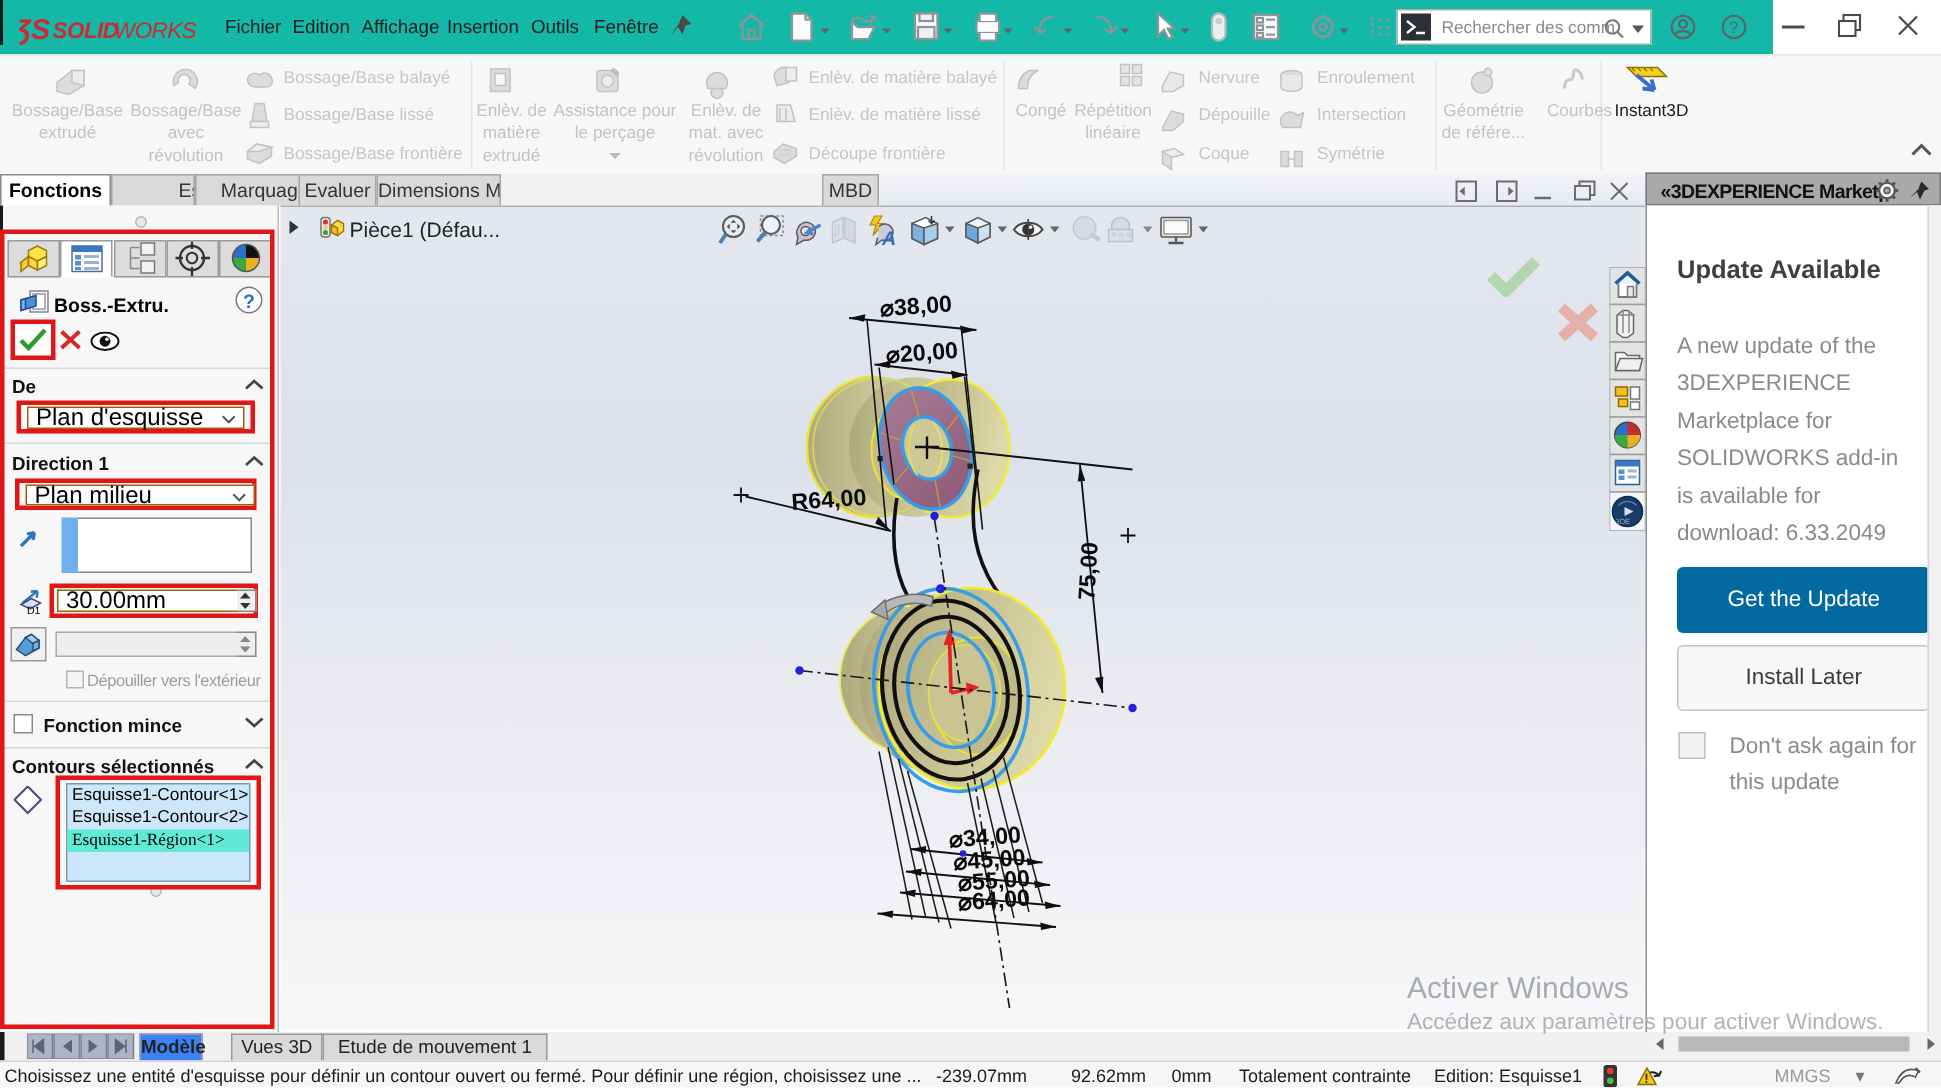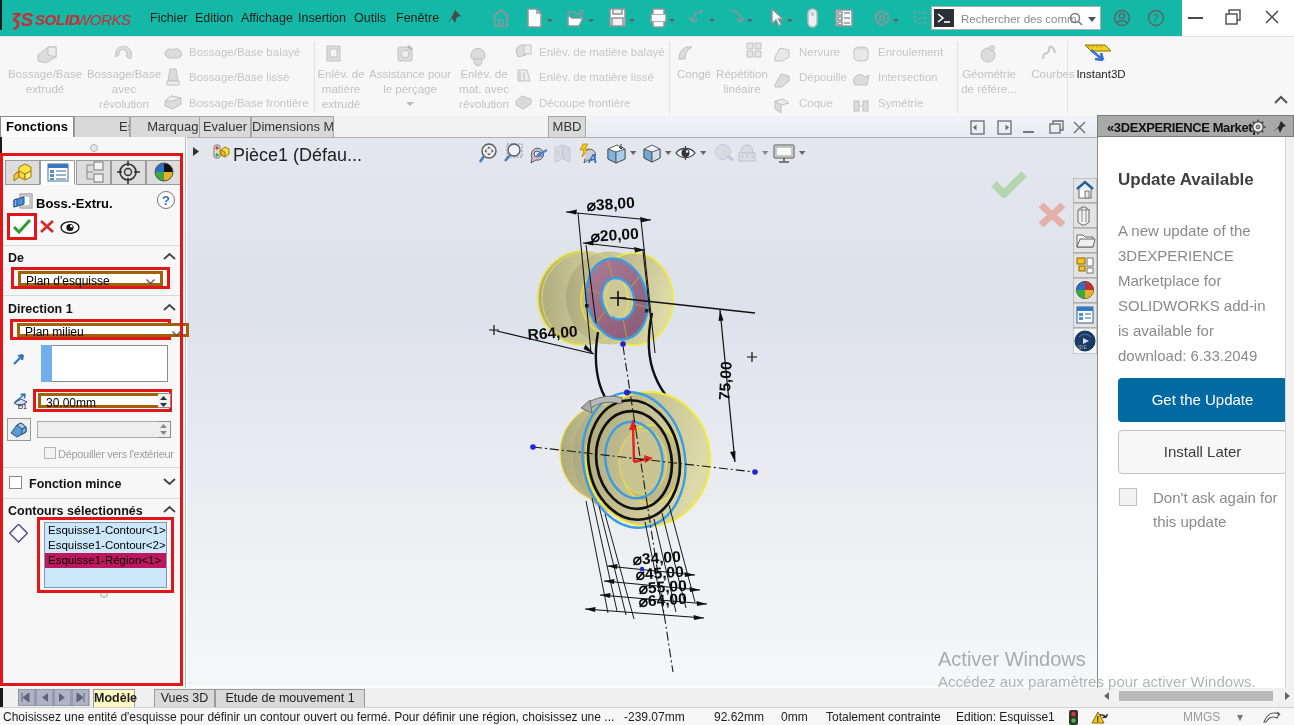--- a/index.html
+++ b/index.html
@@ -20,21 +20,21 @@
   
   #tabbar { position:absolute; left:0; top:116px; width:1294px; height:21px; background:#f2f2f2; }
   .tab { position:absolute; top:0; height:21px; background:#d9d9d9; border:1px solid #a6a6a6; border-bottom:none; font-size:13px; color:#333; text-align:center; line-height:20px; white-space:nowrap; overflow:hidden; }
   .tab.active { background:#fff; font-weight:bold; color:#000; border-color:#8a8a8a; }
 
   
   #pmpanel { position:absolute; left:0; top:137px; width:186px; height:552px; background:#f7f7f7; border-right:1px solid #b9b9b9; }
   .redbox { position:absolute; border:3px solid #e21616; }
   .pmtab { position:absolute; top:0; width:35px; height:25px; background:#dcdcdc; border:1px solid #9b9b9b; }
   .pmlabel { font-weight:bold; font-size:12.5px; color:#111; position:absolute; }
-  .combo { position:absolute; background:#fff; border:3px solid #a16207; font-size:12px; color:#000; }
+  .combo { position:absolute; background:#fff; border:1px solid #a16207; font-size:16px; color:#000; }
   .spinbtns { position:absolute; width:13px; border:1px solid #8a8a8a; border-left:none; background:#f0f0f0; }
 
   
   #viewport { position:absolute; left:187px; top:137px; width:910px; height:549px; background:linear-gradient(180deg,#e4e7ee 0%, #dde1ea 30%, #e9ebf0 60%, #f6f7f8 100%); border-top:1px solid #b0b0b0; }
 
   
   #rheader { position:absolute; left:1097px; top:115px; width:197px; height:22px; background:#a9a9a9; border:1px solid #7a7a7a; }
   #rpanel { position:absolute; left:1097px; top:137px; width:197px; height:552px; background:#fff; border-left:1px solid #8c8c8c; }
   .rbtn { position:absolute; left:20px; width:169px; height:44px; border-radius:4px; font-size:15px; text-align:center; }
 
@@ -335,21 +335,21 @@
         <path d="M1 1 L7 5.5 L1 10 Z" fill="#333"></path>
       </svg>
     <svg class="abs" style="left:26px; top:4px;" width="17" height="18" viewBox="0 0 17 18">
         <rect x="1" y="3" width="6" height="13" rx="2" fill="#e8e8e8" stroke="#777"></rect>
         <circle cx="4" cy="6" r="1.7" fill="#d33"></circle>
         <circle cx="4" cy="9.5" r="1.7" fill="#ec9"></circle>
         <circle cx="4" cy="13" r="1.7" fill="#3a3"></circle>
         <path d="M8 8 L12 5 L16 7 L16 12 L12 15 L8 13 Z" fill="#ffd94a" stroke="#9a7d00"></path>
         <path d="M8 8 L12 10 L12 15 L8 13 Z" fill="#f0bc2e" stroke="#9a7d00"></path>
       </svg>
-    <div class="abs" style="left:46px; top:7px; font-size:18px; color:#222;">Pièce1 (Défau...</div>
+    <div class="abs" style="left:46px; top:7px; font-size:14px; color:#222;">Pièce1 (Défau...</div>
 
     <svg id="hud" class="abs" style="left:288px; top:3px;" width="345" height="26" viewBox="0 0 345 26">
       <g transform="translate(4,2)">
           <circle cx="10" cy="8" r="7" fill="#e9edf2" stroke="#5a5a5a" stroke-width="1.4"></circle>
           <path d="M10 3.5 l2 2 h-4 Z M10 12.5 l-2 -2 h4 Z M5.5 8 l2 -2 v4 Z M14.5 8 l-2 2 v-4 Z" fill="#555"></path>
           <path d="M5 13 L1 19" stroke="#4a7fb5" stroke-width="2.6"></path>
         </g>
       <g transform="translate(29,2)">
           <rect x="3" y="1" width="15" height="13" fill="none" stroke="#888" stroke-dasharray="2 1.5"></rect>
           <circle cx="10" cy="7" r="6" fill="#eef1f5" stroke="#5a5a5a" stroke-width="1.4"></circle>
@@ -653,21 +653,21 @@
           <path d="M1.5 1.5 L5.5 5.5 L9.5 1.5" stroke="#555" stroke-width="1.3" fill="none"></path>
         </svg></div>
 
     <div class="abs" style="left:0px; top:158px; width:183px; height:1px; background:#d8d8d8;"></div>
 
     <div class="pmlabel" style="left:8px; top:165px;">Direction 1</div>
     <svg class="abs" style="left:162px; top:166px;" width="15" height="9" viewBox="0 0 15 9">
         <path d="M2 7 L7.5 2 L13 7" stroke="#444" stroke-width="1.8" fill="none"></path>
       </svg>
     <div class="redbox" style="left:10px; top:182px; width:161px; height:21px;"></div>
-    <div class="combo" style="left:17px; top:186px; width:172px; height:14px; line-height:13px; padding-left:5px;">Plan milieu<svg style="position:absolute; right:4px; top:3.5px;" width="11" height="7" viewBox="0 0 11 7">
+    <div class="combo" style="left:17px; top:186px; width:153px; height:14px; line-height:13px; padding-left:5px;">Plan milieu<svg style="position:absolute; right:4px; top:3.5px;" width="11" height="7" viewBox="0 0 11 7">
           <path d="M1.5 1.5 L5.5 5.5 L9.5 1.5" stroke="#555" stroke-width="1.3" fill="none"></path>
         </svg></div>
     <svg class="abs" style="left:12px; top:213px;" width="16" height="16" viewBox="0 0 16 16">
         <path d="M2 14 L11 5 M11 5 l-5 1 M11 5 l-1 5" stroke="#2e77bd" stroke-width="2.2" fill="none"></path>
       </svg>
     <div class="abs" style="left:41px; top:208px; width:11px; height:37px; background:#6fb0ec;"></div>
     <div class="abs" style="left:52px; top:208px; width:116px; height:37px; background:#fff; border:1px solid #8a8a8a; border-left:none;"></div>
 
     <svg class="abs" style="left:11px; top:253px;" width="20" height="20" viewBox="0 0 20 20">
         <path d="M4 12 L14 4 M14 4 l-4.5 0.5 M14 4 l-0.5 4.5" stroke="#2e77bd" stroke-width="1.6" fill="none"></path>
@@ -714,21 +714,21 @@
     <svg class="abs" style="left:162px; top:368px;" width="15" height="9" viewBox="0 0 15 9">
         <path d="M2 7 L7.5 2 L13 7" stroke="#444" stroke-width="1.8" fill="none"></path>
       </svg>
     <svg class="abs" style="left:9px; top:387px;" width="19" height="19" viewBox="0 0 19 19">
         <rect x="3" y="3" width="12.5" height="12.5" fill="#fff" stroke="#4b4b8f" stroke-width="1.4" transform="rotate(45 9.5 9.5)"></rect>
       </svg>
     <div class="redbox" style="left:37px; top:380px; width:137px; height:76px;"></div>
     <div class="abs" style="left:44px; top:385px; width:123px; height:66px; background:#cde7fa; border:1px solid #7a9ab5; font-size:11.5px; color:#000;">
       <div style="padding:1px 0 0 3px; height:15px;">Esquisse1-Contour&lt;1&gt;</div>
       <div style="padding:1px 0 0 3px; height:15px;">Esquisse1-Contour&lt;2&gt;</div>
-      <div style="padding:1px 0 0 3px; height:15px; background:#be185d;">Esquisse1-Région&lt;1&gt;</div>
+      <div style="padding:1px 0 0 3px; height:15px; background:#5eead4;font-family:Liberation Serif, serif;">Esquisse1-Région&lt;1&gt;</div>
     </div>
 
     <div class="redbox" style="left:0px; top:16px; width:183px; height:533px;"></div>
   </div>
 
   <div id="rheader">
     <div class="abs" style="left:9px; top:4px; font-size:13px; letter-spacing:-0.4px; font-weight:bold; color:#111;">«3DEXPERIENCE Marketp</div>
     <svg class="abs" style="left:151px; top:2px;" width="18" height="18" viewBox="0 0 18 18">
         <circle cx="9" cy="9" r="5.2" fill="#f4f4f4" stroke="#555" stroke-width="1.4"></circle>
         <circle cx="9" cy="9" r="2" fill="#a9a9a9" stroke="#555"></circle>
@@ -820,21 +820,21 @@
         <rect x="0" y="0" width="17" height="17" fill="#aeb4c4" stroke="#7a8096"></rect>
         <rect x="18" y="0" width="17" height="17" fill="#aeb4c4" stroke="#7a8096"></rect>
         <rect x="36" y="0" width="17" height="17" fill="#aeb4c4" stroke="#7a8096"></rect>
         <rect x="54" y="0" width="17" height="17" fill="#aeb4c4" stroke="#7a8096"></rect>
         <path d="M5 8.5 L11 4 V13 Z M4 4 V13" fill="#5d647a" stroke="#5d647a"></path>
         <path d="M30 8.5 L24 4 V13 Z" fill="#5d647a" transform="rotate(180 27 8.5)"></path>
         <path d="M41 4 L47 8.5 L41 13 Z" fill="#5d647a"></path>
         <path d="M59 4 L65 8.5 L59 13 Z M66 4 V13" fill="#5d647a" stroke="#5d647a"></path>
       </g>
     </svg>
-    <div class="btab active" style="left:93px; width:42px; background:#fef9c3; font-weight:bold;">Modèle</div>
+    <div class="btab active" style="left:93px; width:42px; background:#3b82f6; font-weight:bold;">Modèle</div>
     <div class="btab" style="left:154px; width:61px;">Vues 3D</div>
     <div class="btab" style="left:215px; width:150px;">Etude de mouvement 1</div>
   </div>
   <div id="statusbar">
     <div class="st" style="left:3px;">Choisissez une entité d'esquisse pour définir un contour ouvert ou fermé. Pour définir une région, choisissez une ...</div>
     <div class="st" style="left:624px;">-239.07mm</div>
     <div class="st" style="left:714px;">92.62mm</div>
     <div class="st" style="left:781px;">0mm</div>
     <div class="st" style="left:826px;">Totalement contrainte</div>
     <div class="st" style="left:956px;">Edition: Esquisse1</div>

